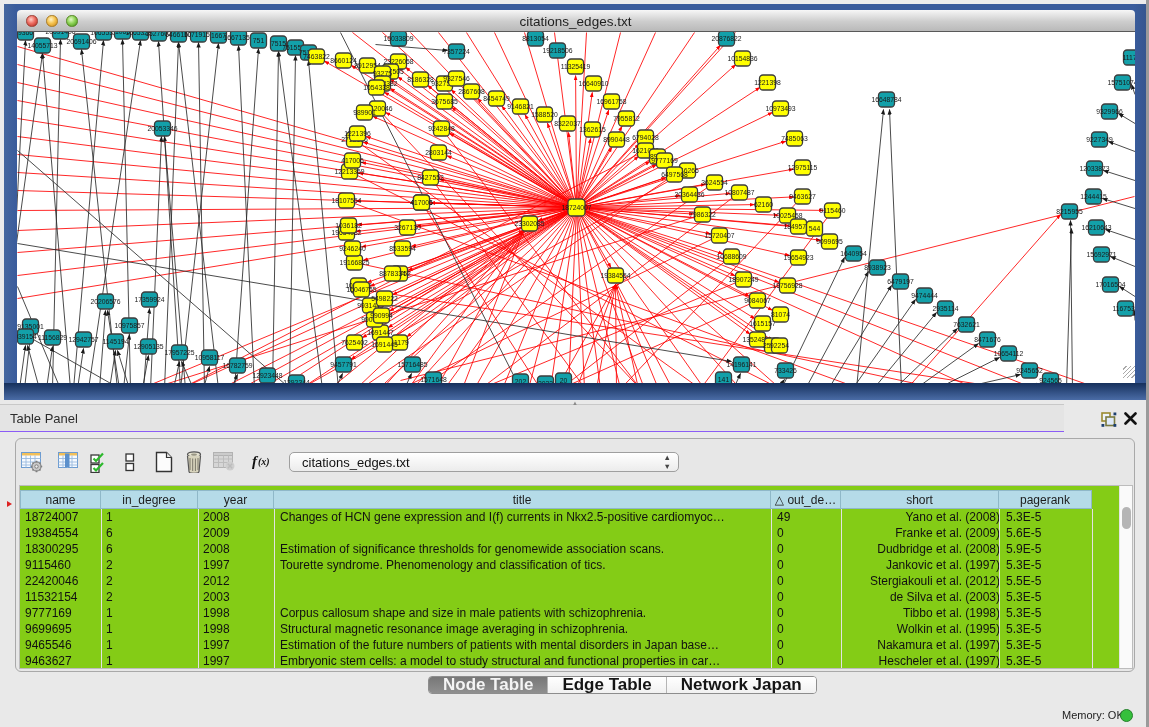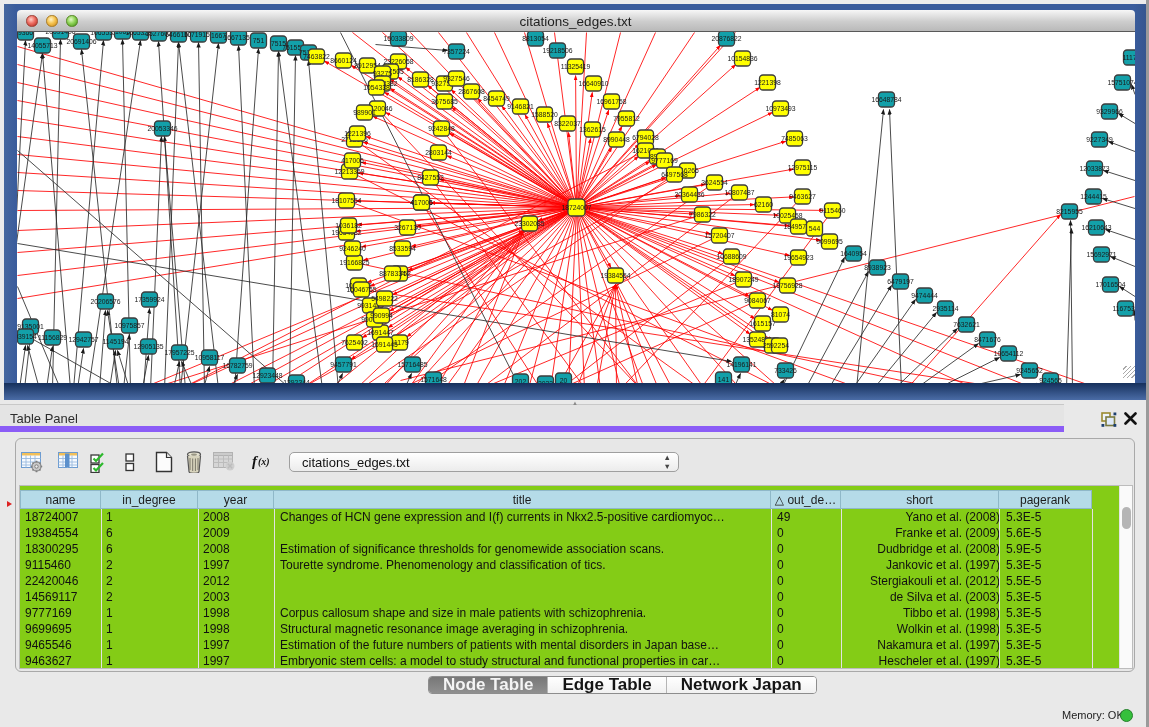--- a/index.html
+++ b/index.html
@@ -11,21 +11,21 @@
 .tl{position:absolute;top:5px;width:11.5px;height:11.5px;border-radius:50%}
 #tl1{left:9.5px;background:radial-gradient(circle at 4px 3.5px,#ffd0c8,#ee6e63 45%,#c33f35 80%);border:.5px solid #9d3b30}
 #tl2{left:29.5px;background:radial-gradient(circle at 4px 3.5px,#fff3c8,#f5c451 45%,#d99b2b 80%);border:.5px solid #a8791f}
 #tl3{left:49.5px;background:radial-gradient(circle at 4px 3.5px,#e2f7c8,#8fd457 45%,#5ba52d 80%);border:.5px solid #52851f}
 #wtitle{position:absolute;left:0;right:0;top:3.5px;text-align:center;font-size:13.5px;font-weight:normal;color:#1e1e1e}
 #canvas{left:16.5px;top:32px;width:1118px;height:351.5px;background:#fff;overflow:hidden}
 #grip{left:1106px;top:334px;width:12px;height:12px;background:repeating-linear-gradient(135deg,transparent 0,transparent 2px,#aaa 2px,#aaa 3px)}
 #rightstrip{left:1146px;top:0;width:3px;height:727px;background:#9a9a9a}
 
 #tpanel{left:0;top:400px;width:1146px;height:327px;background:#e9e9e9}
-#tphead{left:0;top:404px;width:1064px;height:28px;background:#e4e4e4;border-top:1px solid #c8c8c8;border-bottom:6px solid #8b5cf6}
+#tphead{left:0;top:404px;width:1064px;height:28px;background:#e4e4e4;border-top:1px solid #c8c8c8;border-bottom:1px solid #8b5cf6}
 #tptitle{position:absolute;left:10px;top:6px;font-size:13px;color:#2d2d2d}
 #divcaret{left:570px;top:401px;width:10px;height:4px;font-size:6px;color:#8a8a8a;line-height:4px;text-align:center}
 #panelbox{left:15px;top:438px;width:1120px;height:234px;border:1px solid #a9a9a9;border-radius:6px;background:#e7e7e7}
 #toolbar{position:absolute;left:5px;top:12px;height:22px;width:100%}
 #combo{position:absolute;left:273px;top:13px;width:390px;height:20px;border:1px solid #9f9f9f;border-radius:5px;background:linear-gradient(#fff,#ececec);font-size:13px;color:#111;line-height:19px;padding-left:12px}
 #combo .arr{position:absolute;right:7px;top:0px;font-size:7.5px;color:#444;line-height:9px;text-align:center}
 
 #tblwrap{position:absolute;left:3px;top:46px;width:1114px;height:184px;background:#84cc16;overflow:hidden;border:1px solid #bcbcbc}
 #thead{position:absolute;left:0;top:4px;height:19px;width:1076px;display:flex;font-size:12px;color:#1c1c1c}
 #thead .th{background:#b5dbe8;border:1px solid #8fb8c8;border-left:none;text-align:center;line-height:18px;overflow:hidden;white-space:nowrap}
@@ -1071,21 +1071,21 @@
           </div>
           <div class="tr">
             <div class="c c0">22420046</div>
             <div class="c c1">2</div>
             <div class="c c2">2012</div>
             <div class="c c4">0</div>
             <div class="c c5">Stergiakouli et al. (2012)</div>
             <div class="c c6">5.5E-5</div>
           </div>
           <div class="tr">
-            <div class="c c0">14569117</div>
+            <div class="c c0">11532154</div>
             <div class="c c1">2</div>
             <div class="c c2">2003</div>
             <div class="c c4">0</div>
             <div class="c c5">de Silva et al. (2003)</div>
             <div class="c c6">5.3E-5</div>
           </div>
           <div class="tr">
             <div class="c c0">9777169</div>
             <div class="c c1">1</div>
             <div class="c c2">1998</div>
@@ -1093,21 +1093,21 @@
             <div class="c c4">0</div>
             <div class="c c5">Tibbo et al. (1998)</div>
             <div class="c c6">5.3E-5</div>
           </div>
           <div class="tr">
             <div class="c c0">9699695</div>
             <div class="c c1">1</div>
             <div class="c c2">1998</div>
             <div class="c c3">Structural magnetic resonance image averaging in schizophrenia.</div>
             <div class="c c4">0</div>
-            <div class="c c5">Wolkin et al. (1998)</div>
+            <div class="c c5">Wolkin et al. (1995)</div>
             <div class="c c6">5.3E-5</div>
           </div>
           <div class="tr">
             <div class="c c0">9465546</div>
             <div class="c c1">1</div>
             <div class="c c2">1997</div>
             <div class="c c3">Estimation of the future numbers of patients with mental disorders in Japan base…</div>
             <div class="c c4">0</div>
             <div class="c c5">Nakamura et al. (1997)</div>
             <div class="c c6">5.3E-5</div>

